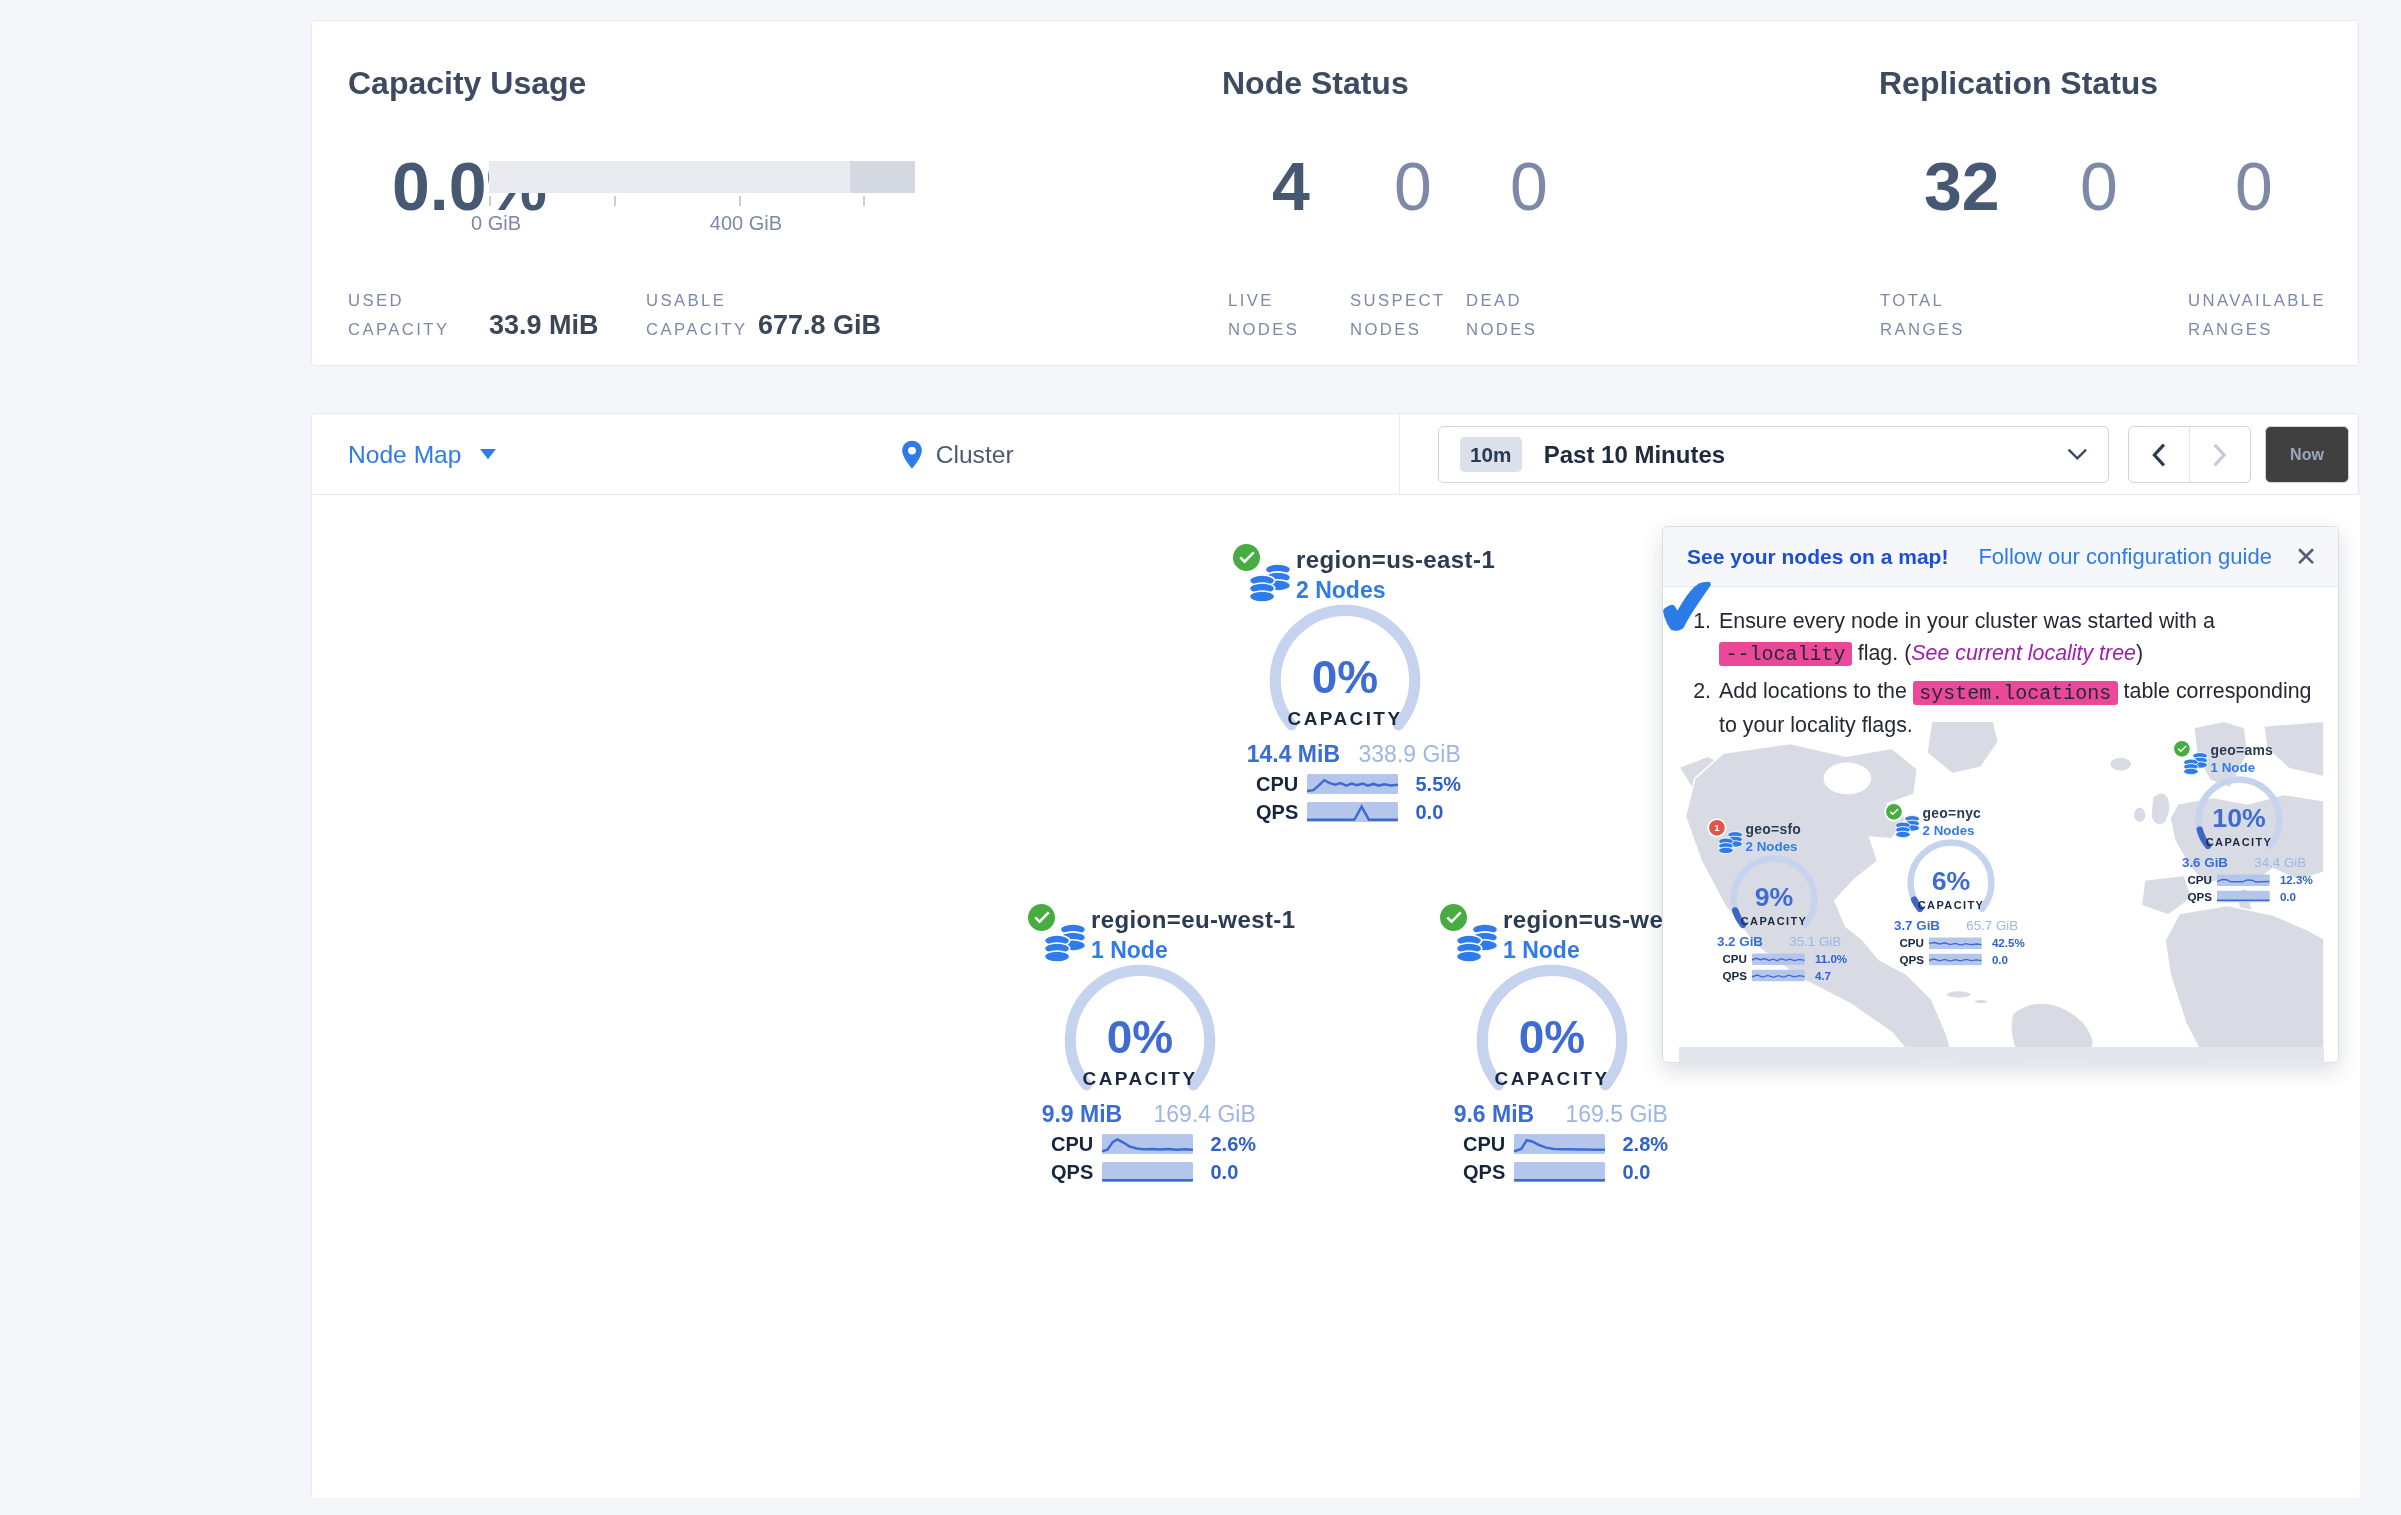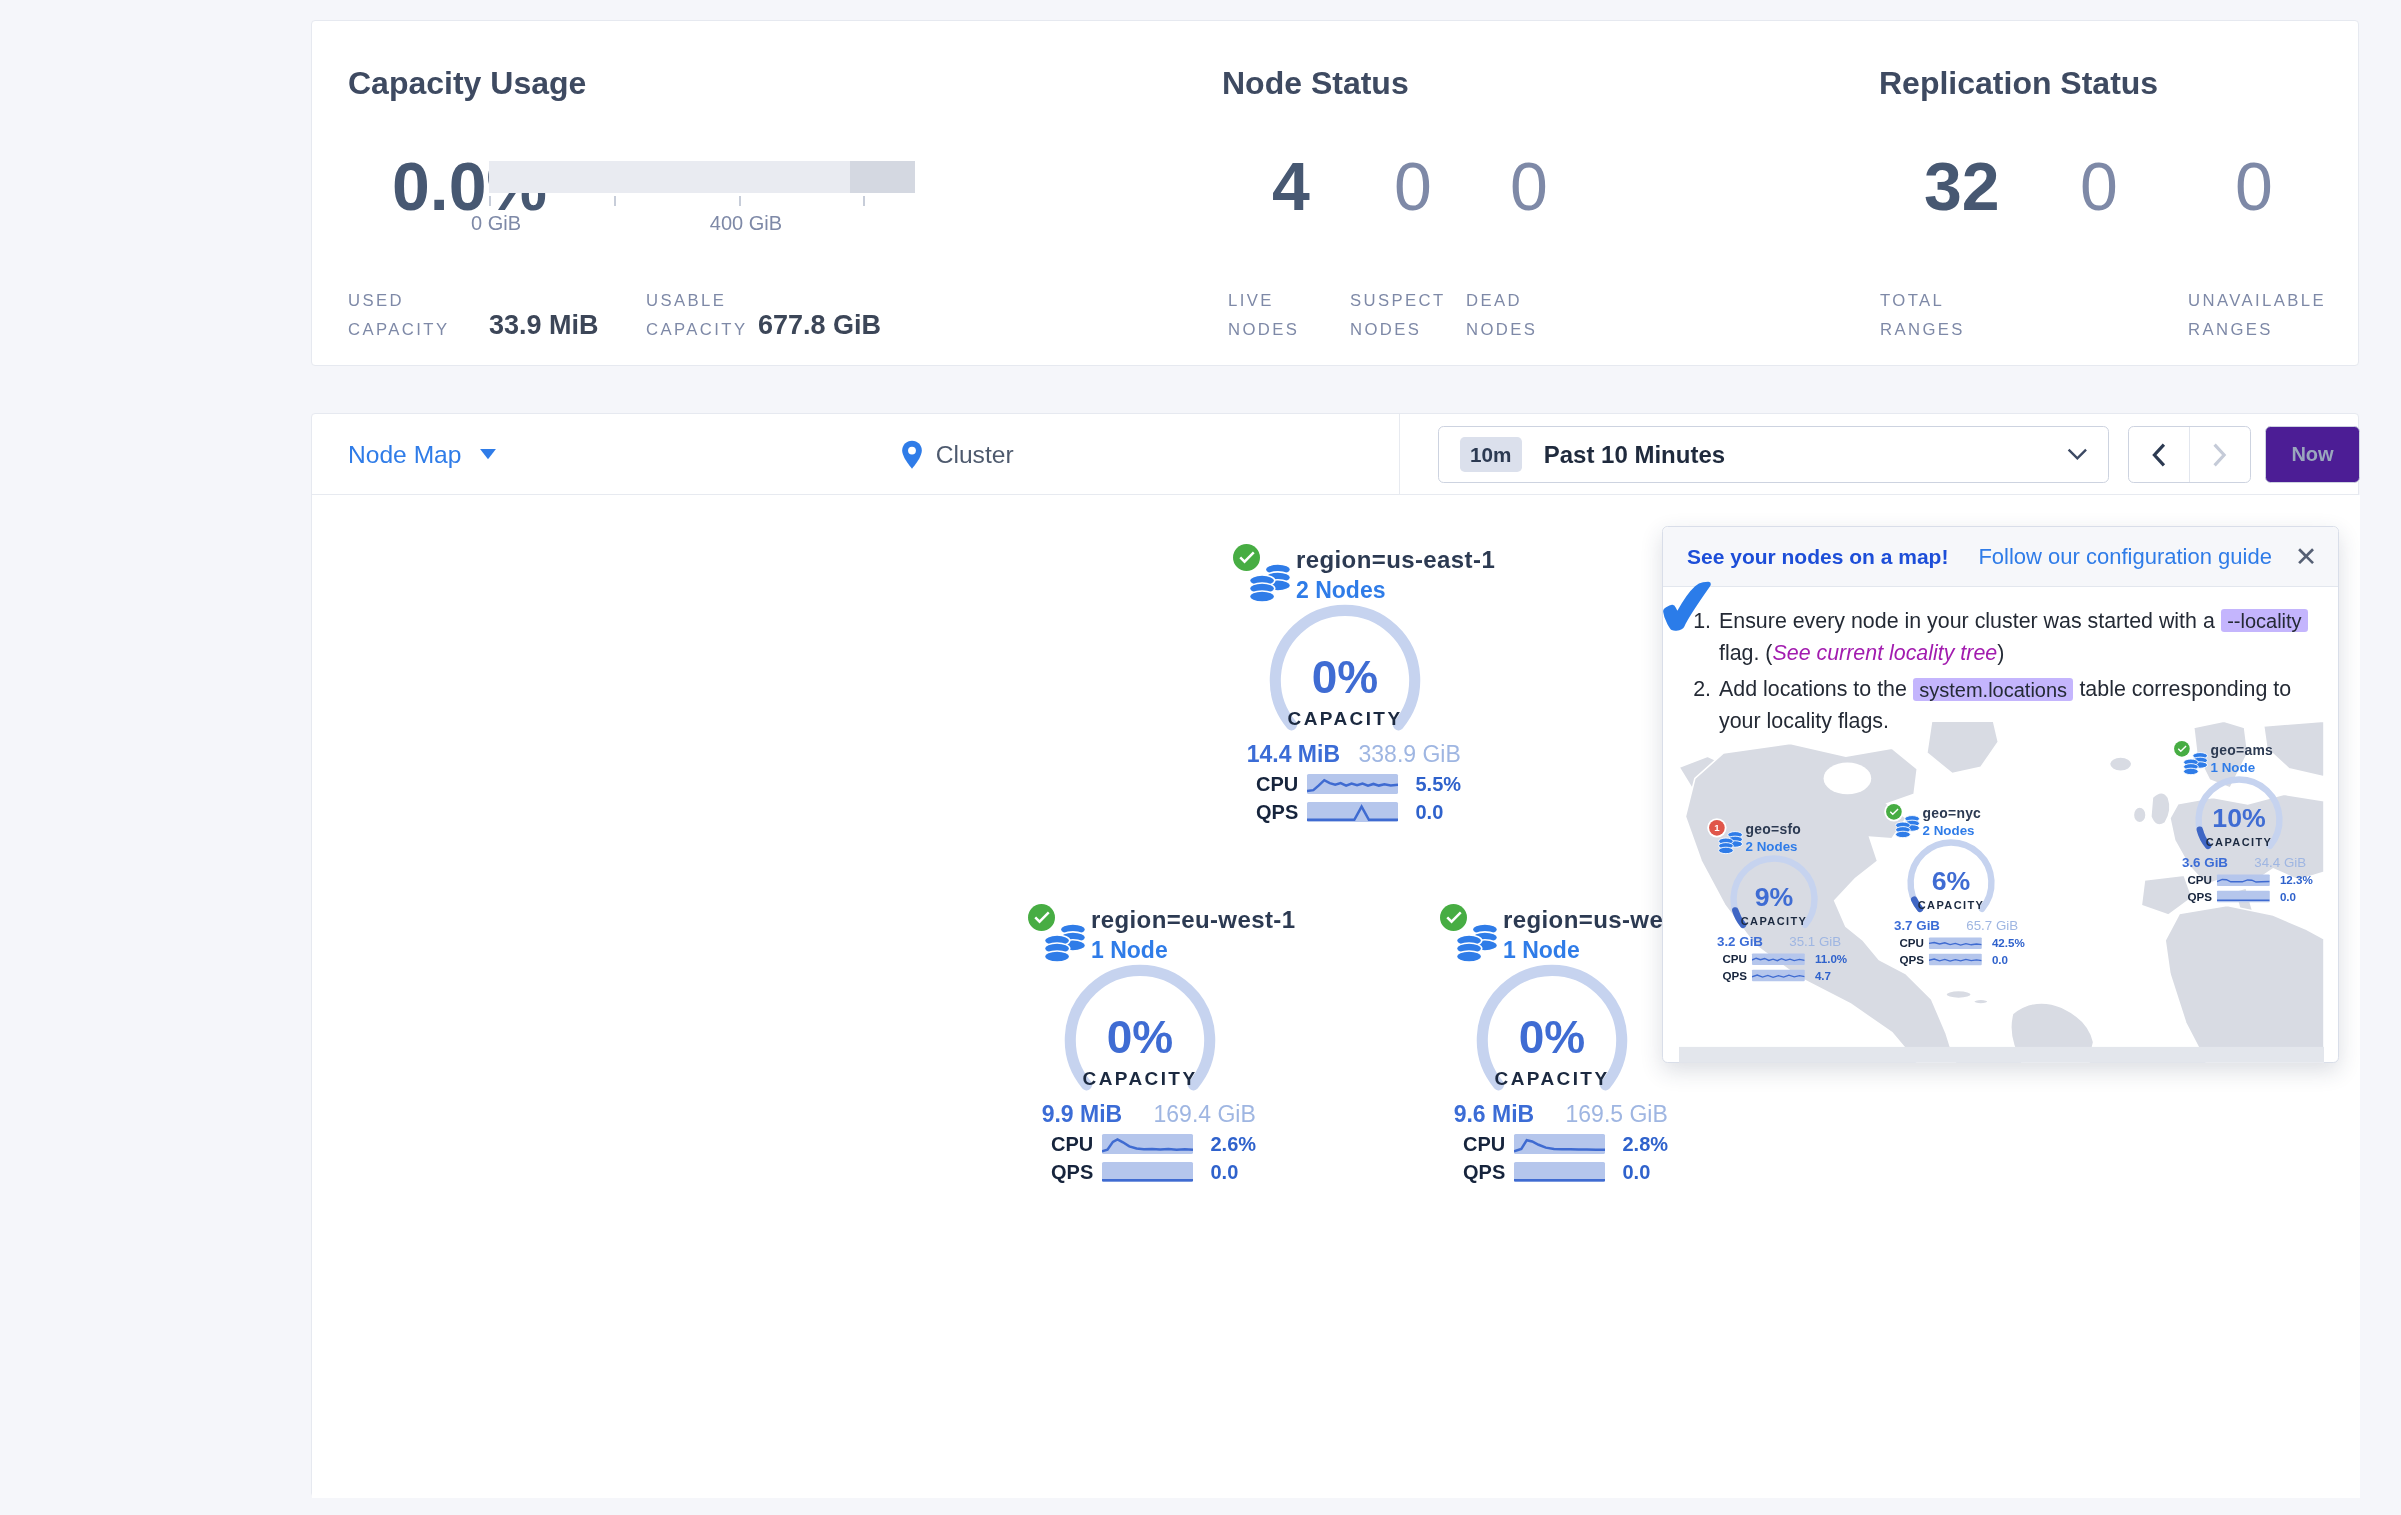--- a/index.html
+++ b/index.html
@@ -33,21 +33,21 @@
   .nodemap-label { font-size:24.6px; font-weight:500; color:#2f7ce8; }
   .cluster-crumb { position:absolute; left:589px; top:0; height:81px; display:flex; align-items:center; gap:12.7px; font-size:24.6px; font-weight:500; color:#4e5a6e; cursor:pointer; }
   .tb-divider { position:absolute; left:1087px; top:0; height:81px; border-left:0.8px solid #e7eaf0; }
   .timesel { position:absolute; left:1126px; top:12px; width:671px; height:57px; background:#fff; border:1.6px solid #cdd3e0; border-radius:5.6px; display:flex; align-items:center; padding:0 20.7px; gap:22px; cursor:pointer; }
   .badge10m { background:#dbe0ec; border-radius:4.8px; padding:5.6px 10.3px; font-size:20.7px; font-weight:700; color:#2c3a52; }
   .time-label { font-size:24px; font-weight:600; color:#1f2a3d; }
   .timesel .chev { margin-left:auto; }
   .arrows { position:absolute; left:1816px; top:12px; width:123px; height:57px; background:#fff; border:1.6px solid #cdd3e0; border-radius:5.6px; display:flex; }
   .arrow-btn { flex:1; display:flex; align-items:center; justify-content:center; cursor:pointer; }
   .arrow-btn.prev { border-right:0.8px solid #e2e6ee; }
-  .nowbtn { position:absolute; left:1953px; top:12px; width:95px; height:57px; background:#4c1d95; border:1.6px solid #cdd3e0; border-radius:5.6px; display:flex; align-items:center; justify-content:center; font-size:20px; font-weight:600; color:#9aa7bd; cursor:pointer; }
+  .nowbtn { position:absolute; left:1953px; top:12px; width:84px; height:57px; background:#404040; border:1.6px solid #cdd3e0; border-radius:5.6px; display:flex; align-items:center; justify-content:center; font-size:16px; font-weight:600; color:#9aa7bd; cursor:pointer; }
 
   
   .map-canvas { position:absolute; left:0; top:81px; width:2048px; height:1003px; background:#fff; }
 
   
   .region { position:absolute; width:238px; height:284px; }
   .r-status { position:absolute; left:7.1px; top:0; width:27px; height:27px; border-radius:50%; display:flex; align-items:center; justify-content:center; box-shadow:0 0 0 3.2px #fff; }
   .r-status.ok { background:#47ad43; }
   .r-status.err { background:#e0564a; color:#fff; font-size:16.7px; font-weight:700; }
   .r-dbicon { position:absolute; left:20.7px; top:16px; width:46px; height:46px; }
@@ -72,21 +72,21 @@
   
   .popup { position:absolute; left:1350px; top:31px; width:677px; height:537px; background:#fff; border:0.8px solid #d9dee9; border-radius:5.6px; box-shadow:0 8px 22px rgba(40,50,80,0.16); z-index:5; }
   .popup-head { height:60px; background:#f6f7fa; border-bottom:0.8px solid #e3e7ee; border-radius:5.6px 5.6px 0 0; display:flex; align-items:center; padding:0 24px; gap:30px; position:relative; }
   .popup-title { font-size:21px; font-weight:700; color:#1d4ed8; white-space:nowrap; }
   .popup-link { font-size:22px; color:#2f7ce8; cursor:pointer; white-space:nowrap; }
   .popup-close { position:absolute; right:20.7px; top:0; height:60px; display:flex; align-items:center; font-size:27px; color:#566074; cursor:pointer; font-weight:400; }
   .popup-body { position:relative; padding:17.5px 24px 0 24px; font-size:21.4px; line-height:32px; color:#242a35; }
   .step { display:flex; margin-bottom:4.8px; }
   .step-num { flex:0 0 32px; text-align:right; padding-right:8px; }
   .step-text { flex:1; }
-  .code { font-family:Liberation Sans, sans-serif; font-size:20px; background:#c4b5fd; border-radius:3.2px; padding:0.8px 6.4px; color:#242a35; white-space:nowrap; }
+  .code { font-family:Liberation Mono, monospace; font-size:20px; background:#ec4899; border-radius:3.2px; padding:0.8px 6.4px; color:#242a35; white-space:nowrap; }
   .inline-link { color:#a21caf; cursor:pointer;font-style:italic; }
   .big-check { position:absolute; left:-8px; top:-19px; font-size:79px; line-height:79px; color:#2b7ce9; font-weight:700; transform:rotate(-6deg); z-index:2; pointer-events:none; }
   .popup-map { position:absolute; left:16px; top:194px; width:645px; height:342px; overflow:hidden; }
   .mini-wrap { position:absolute; width:140px; height:167px; z-index:6; }
   .mini-wrap .region { left:0; top:0; transform:scale(0.58); transform-origin:0 0; }
   .mini-wrap.mpos-0 { left:42px;  top:293px; }
   .mini-wrap.mpos-1 { left:219px; top:277px; }
   .mini-wrap.mpos-2 { left:507px; top:214px; }
 
   svg { display:block; }

